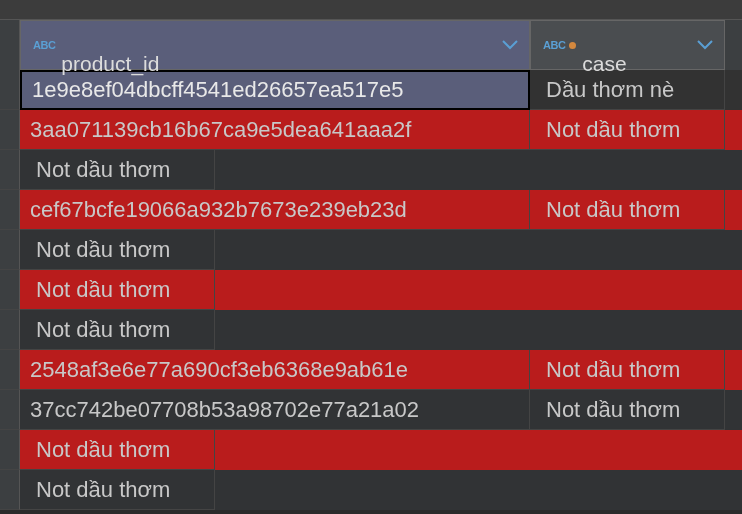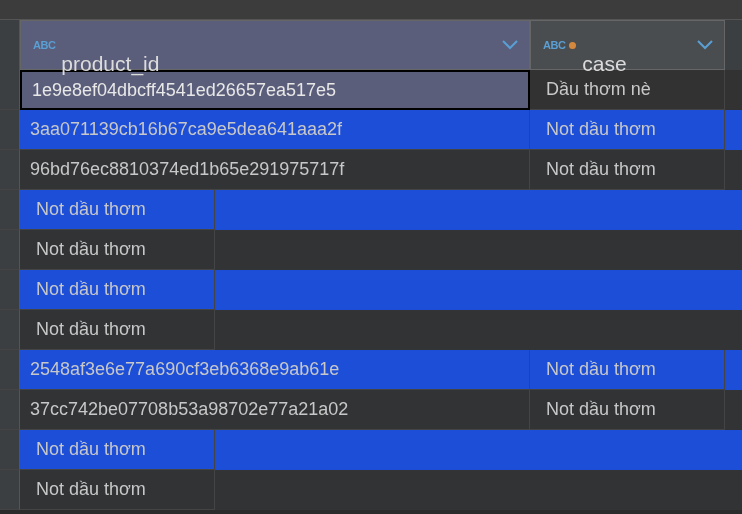--- a/index.html
+++ b/index.html
@@ -92,38 +92,38 @@
       top: 50%;
       transform: translateY(-50%);
     }
     .dropdown-icon svg {
       width: 18px;
       height: 12px;
     }
     .data-row {
       display: flex;
       height: 40px;
-      background: #1d4ed8;
+      background: #b91c1c;
     }
     .data-row:nth-child(odd) {
       background: #313335;
     }
     .row-gutter {
       width: 20px;
       background: #3c3f41;
       border-right: 1px solid #555;
       border-bottom: 1px solid #444;
       flex-shrink: 0;
     }
     .data-cell {
       padding: 0 10px;
       display: flex;
       align-items: center;
       color: #c8c8c8;
-      font-size: 18px;
+      font-size: 22px;
       border-right: 1px solid #444;
       border-bottom: 1px solid #444;
       overflow: hidden;
       white-space: nowrap;
     }
     .data-cell.col1 {
       width: 510px;
     }
     .data-cell.col2 {
       width: 195px;
@@ -177,25 +177,25 @@
         <div class="data-cell col1 selected">1e9e8ef04dbcff4541ed26657ea517e5</div>
         <div class="data-cell col2">Dầu thơm nè</div>
       </div>
       <div class="data-row">
         <div class="row-gutter"></div>
         <div class="data-cell col1">3aa071139cb16b67ca9e5dea641aaa2f</div>
         <div class="data-cell col2">Not dầu thơm</div>
       </div>
       <div class="data-row">
         <div class="row-gutter"></div>
-        <div class="data-cell col1">96bd76ec8810374ed1b65e291975717f</div>
-        <div class="data-cell col2">Not dầu thơm</div>
-      </div>
-      <div class="data-row">
-        <div class="row-gutter"></div>
+        <div class="data-cell col2">Not dầu thơm</div>
+      </div>
+      <div class="data-row">
+        <div class="row-gutter"></div>
+        <div class="data-cell col1">cef67bcfe19066a932b7673e239eb23d</div>
         <div class="data-cell col2">Not dầu thơm</div>
       </div>
       <div class="data-row">
         <div class="row-gutter"></div>
         <div class="data-cell col2">Not dầu thơm</div>
       </div>
       <div class="data-row">
         <div class="row-gutter"></div>
         <div class="data-cell col2">Not dầu thơm</div>
       </div>

